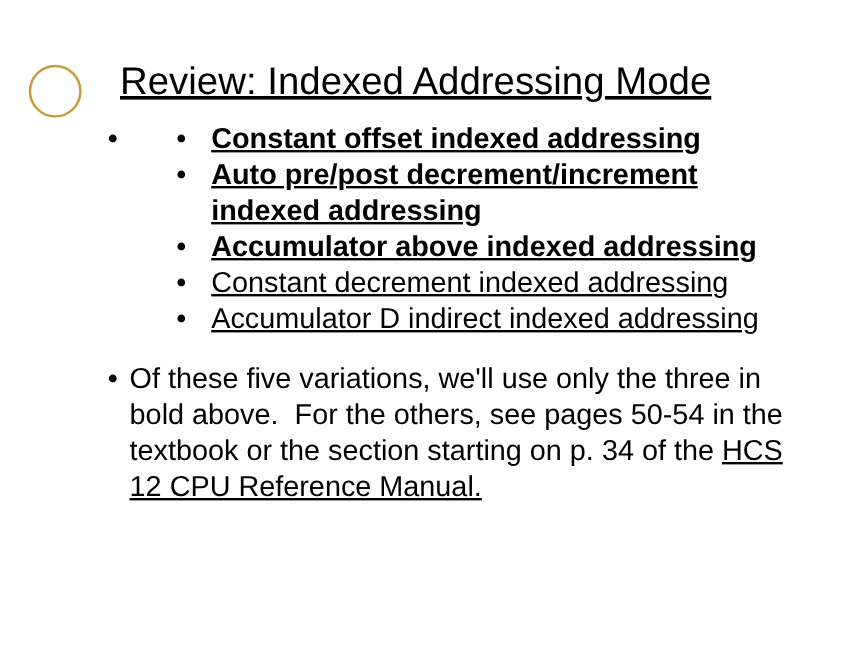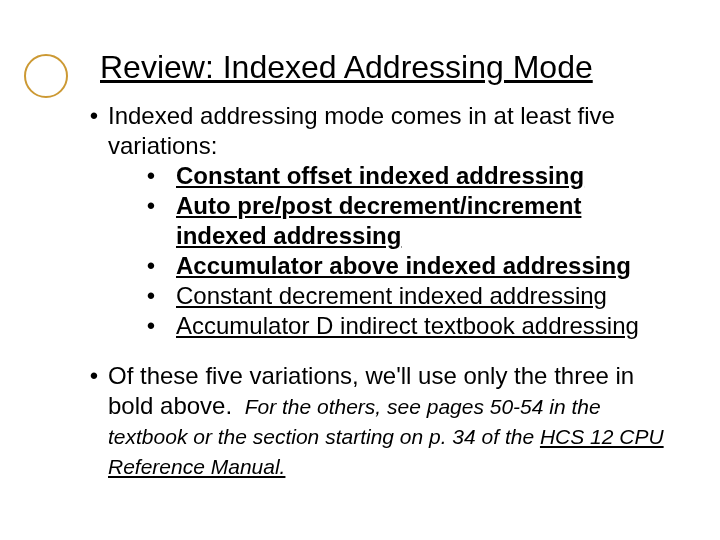--- a/index.html
+++ b/index.html
@@ -69,41 +69,39 @@
     padding-left: 10px;
     text-decoration: underline;
   }
   .bold {
     font-weight: bold;
   }
   .gap {
     height: 20px;
   }
   .small {
-    font-size: 21px;
-    font-style: italic;
+    font-size: 24px;
   }
   .ul {
     text-decoration: underline;
   }
 </style>
 </head>
 <body>
 
 <div class="slide">
   <div class="circle"></div>
 
   <div class="title">Review: Indexed Addressing Mode</div>
 
   <div class="body">
 
     <div class="row">
       <div class="bullet-col">•</div>
       <div class="text-col">
-        <span>Indexed addressing mode comes in at least five variations:</span>
         <div class="variations">
 
           <div class="var-row">
             <div class="var-bullet">•</div>
             <div class="var-text bold">Constant offset indexed addressing</div>
           </div>
 
           <div class="var-row">
             <div class="var-bullet">•</div>
             <div class="var-text bold">Auto pre/post decrement/increment indexed addressing</div>
@@ -114,21 +112,21 @@
             <div class="var-text bold">Accumulator above indexed addressing</div>
           </div>
 
           <div class="var-row">
             <div class="var-bullet">•</div>
             <div class="var-text">Constant decrement indexed addressing</div>
           </div>
 
           <div class="var-row">
             <div class="var-bullet">•</div>
-            <div class="var-text">Accumulator D indirect textbook addressing</div>
+            <div class="var-text">Accumulator D indirect indexed addressing</div>
           </div>
 
         </div>
       </div>
     </div>
 
     <div class="gap"></div>
 
     <div class="row">
       <div class="bullet-col">•</div>

